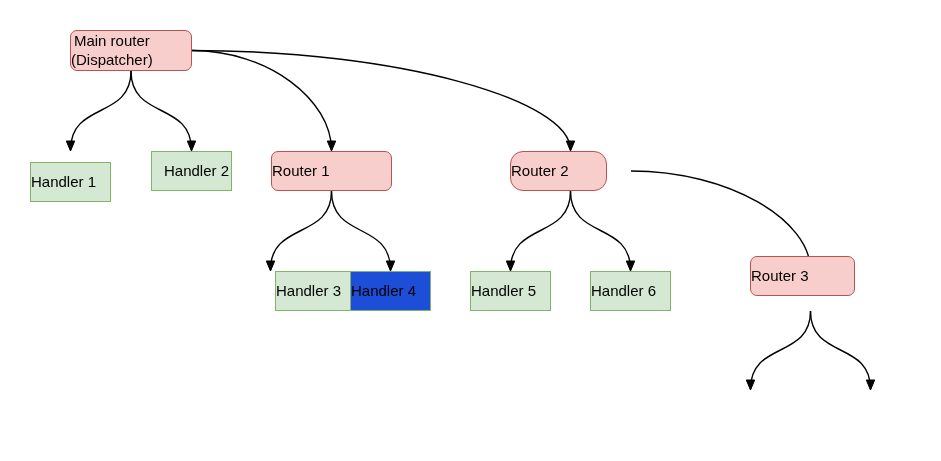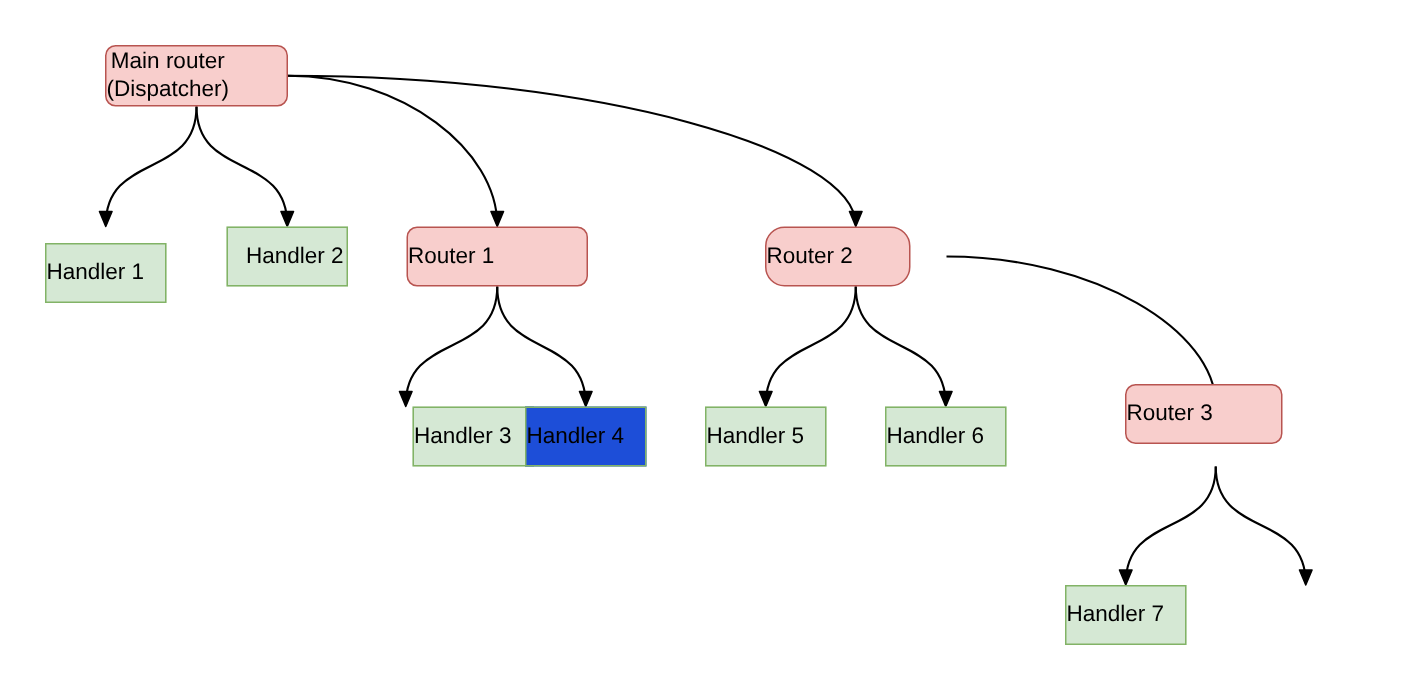--- a/index.html
+++ b/index.html
@@ -74,17 +74,14 @@
       </div>
       <div class="node handler" style="left: 470px; top: 271px; width: 81px; height: 40px; background: rgb(213, 232, 212); border-color: rgb(130, 179, 102); border-radius: 0px;">
         <span class="node-label">Handler 5</span>
       </div>
       <div class="node handler" style="left: 590px; top: 271px; width: 81px; height: 40px; background: rgb(213, 232, 212); border-color: rgb(130, 179, 102); border-radius: 0px;">
         <span class="node-label">Handler 6</span>
       </div>
       <div class="node router" style="left: 750px; top: 256px; width: 105px; height: 40px; background: rgb(248, 206, 204); border-color: rgb(184, 84, 80); border-radius: 7px;">
         <span class="node-label">Router 3</span>
       </div>
-      <div class="node handler" style="left: 710px; top: 390px; width: 81px; height: 40px; background: rgb(213, 232, 212); border-color: rgb(130, 179, 102); border-radius: 0px;">
-        <span class="node-label">Handler 7</span>
-      </div>
     </div>
 </div>
 
 </body></html>

